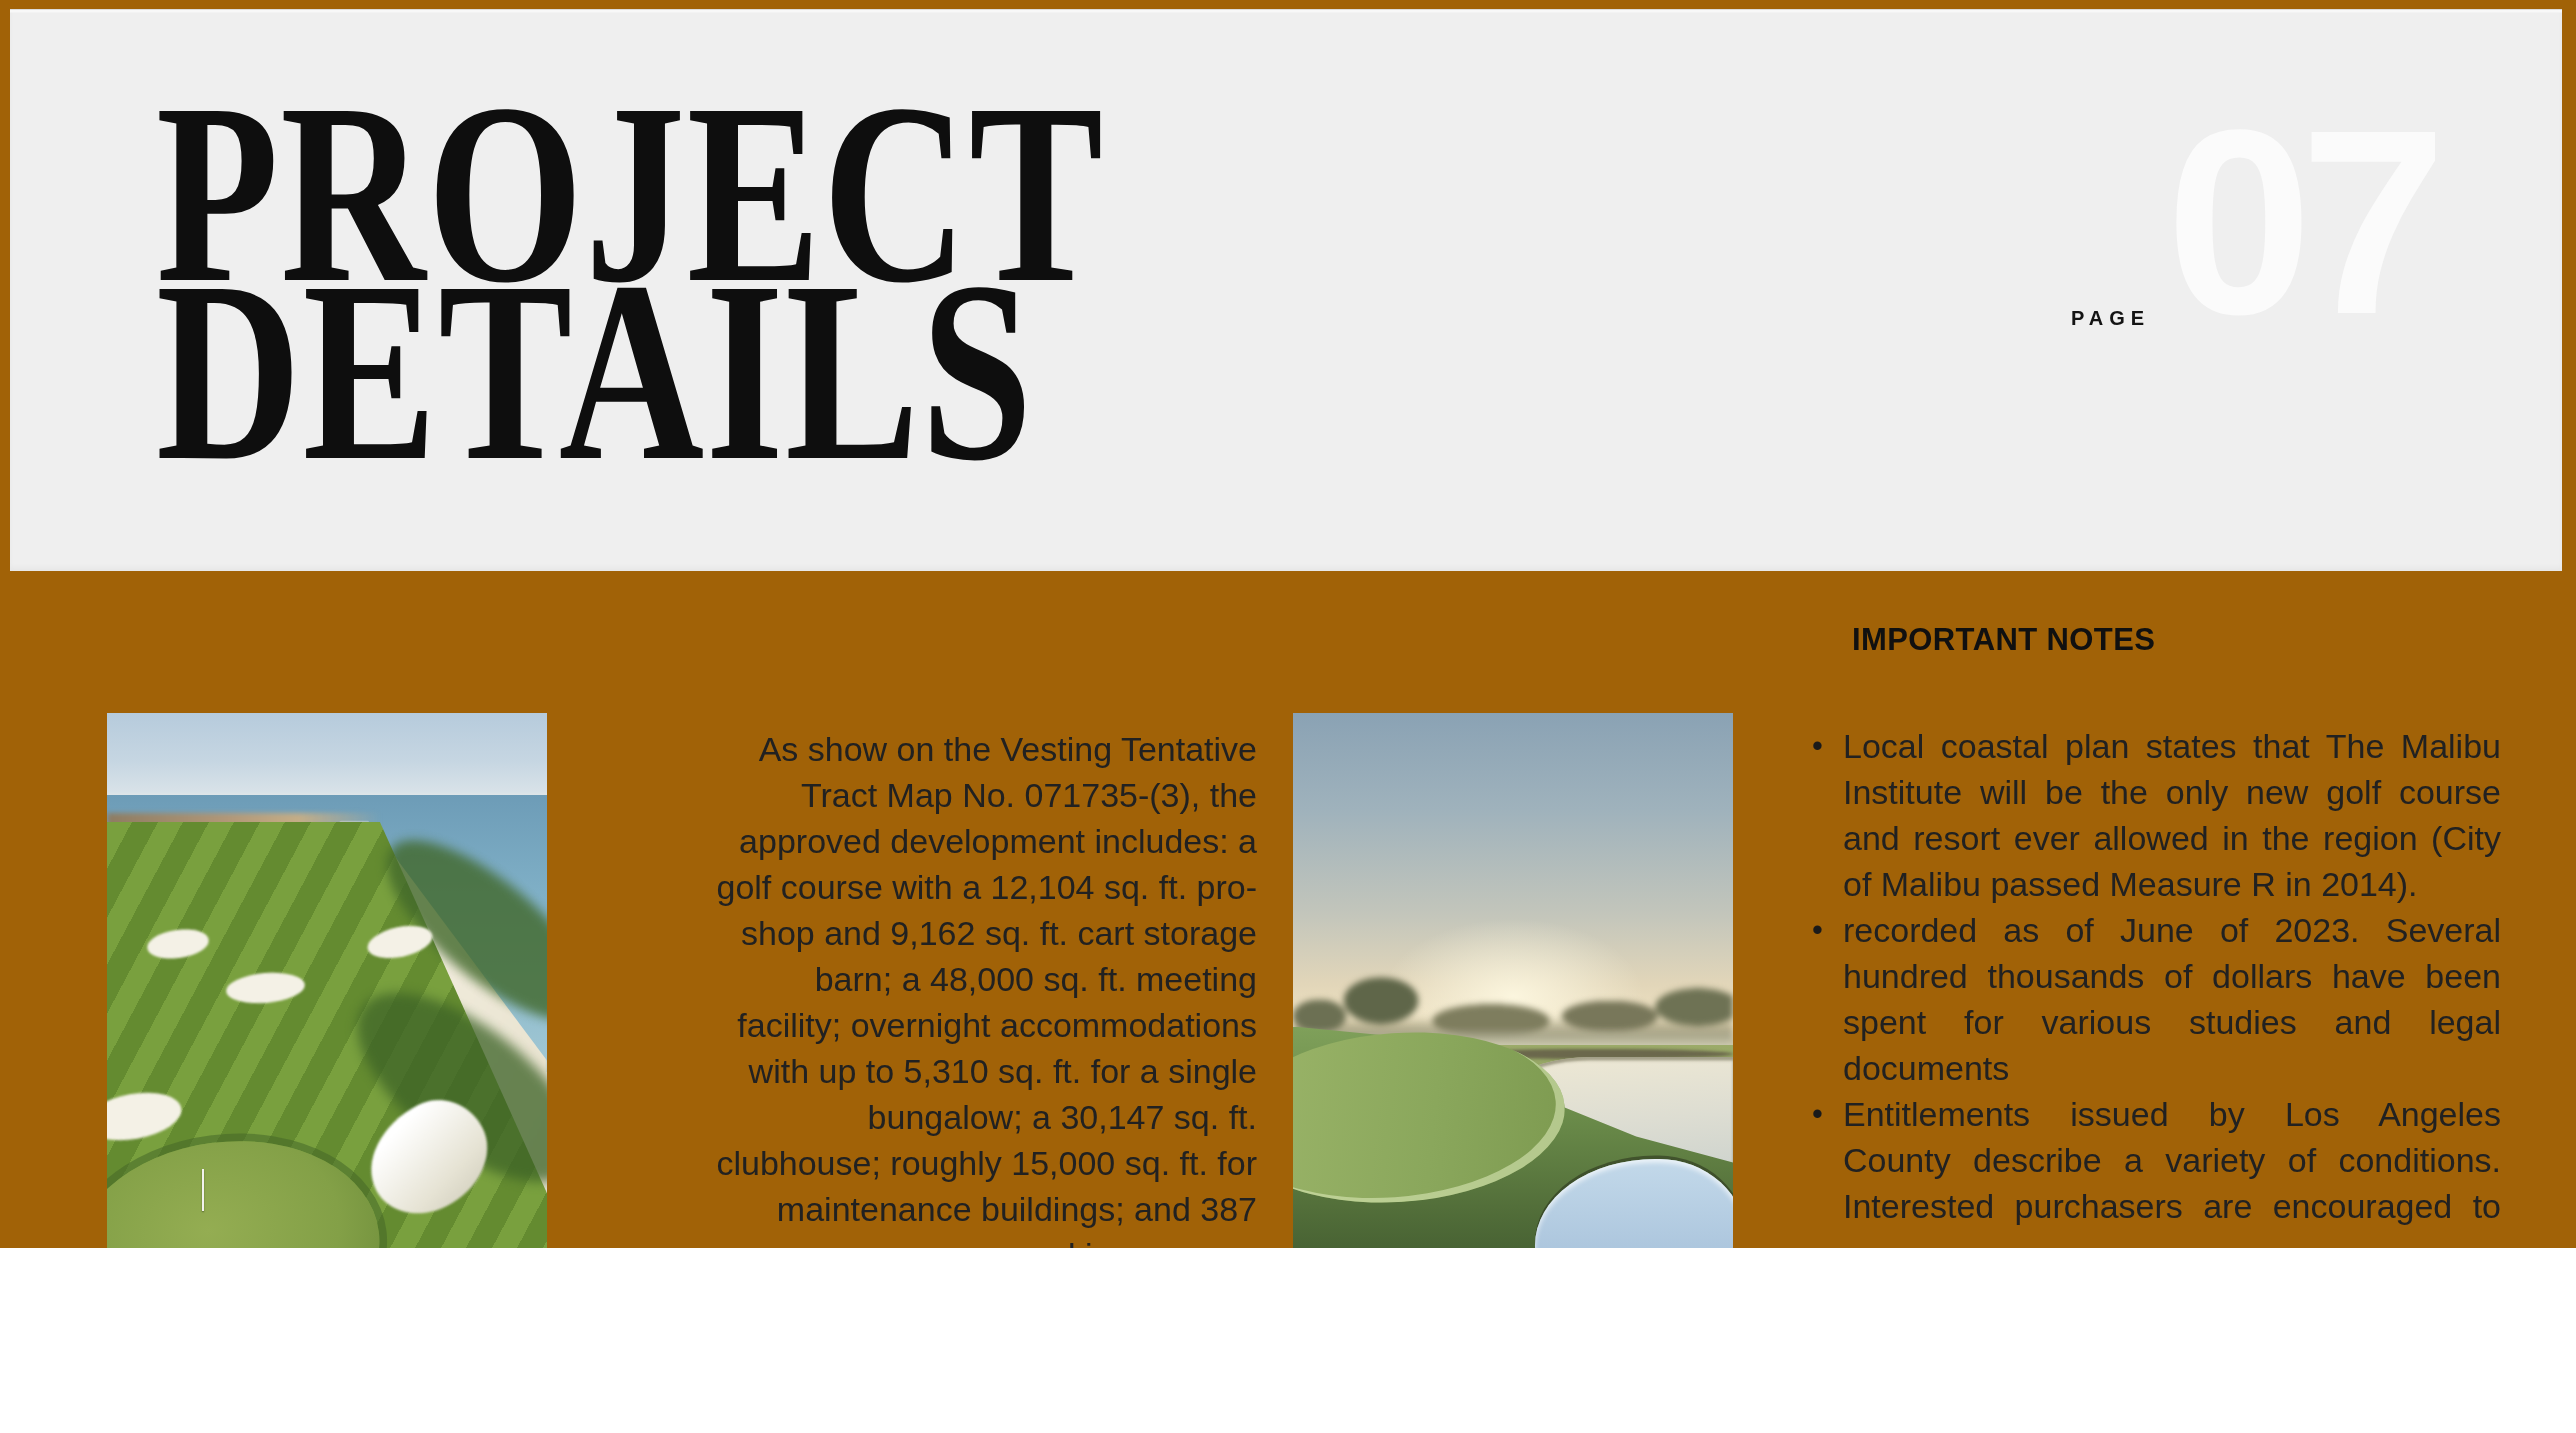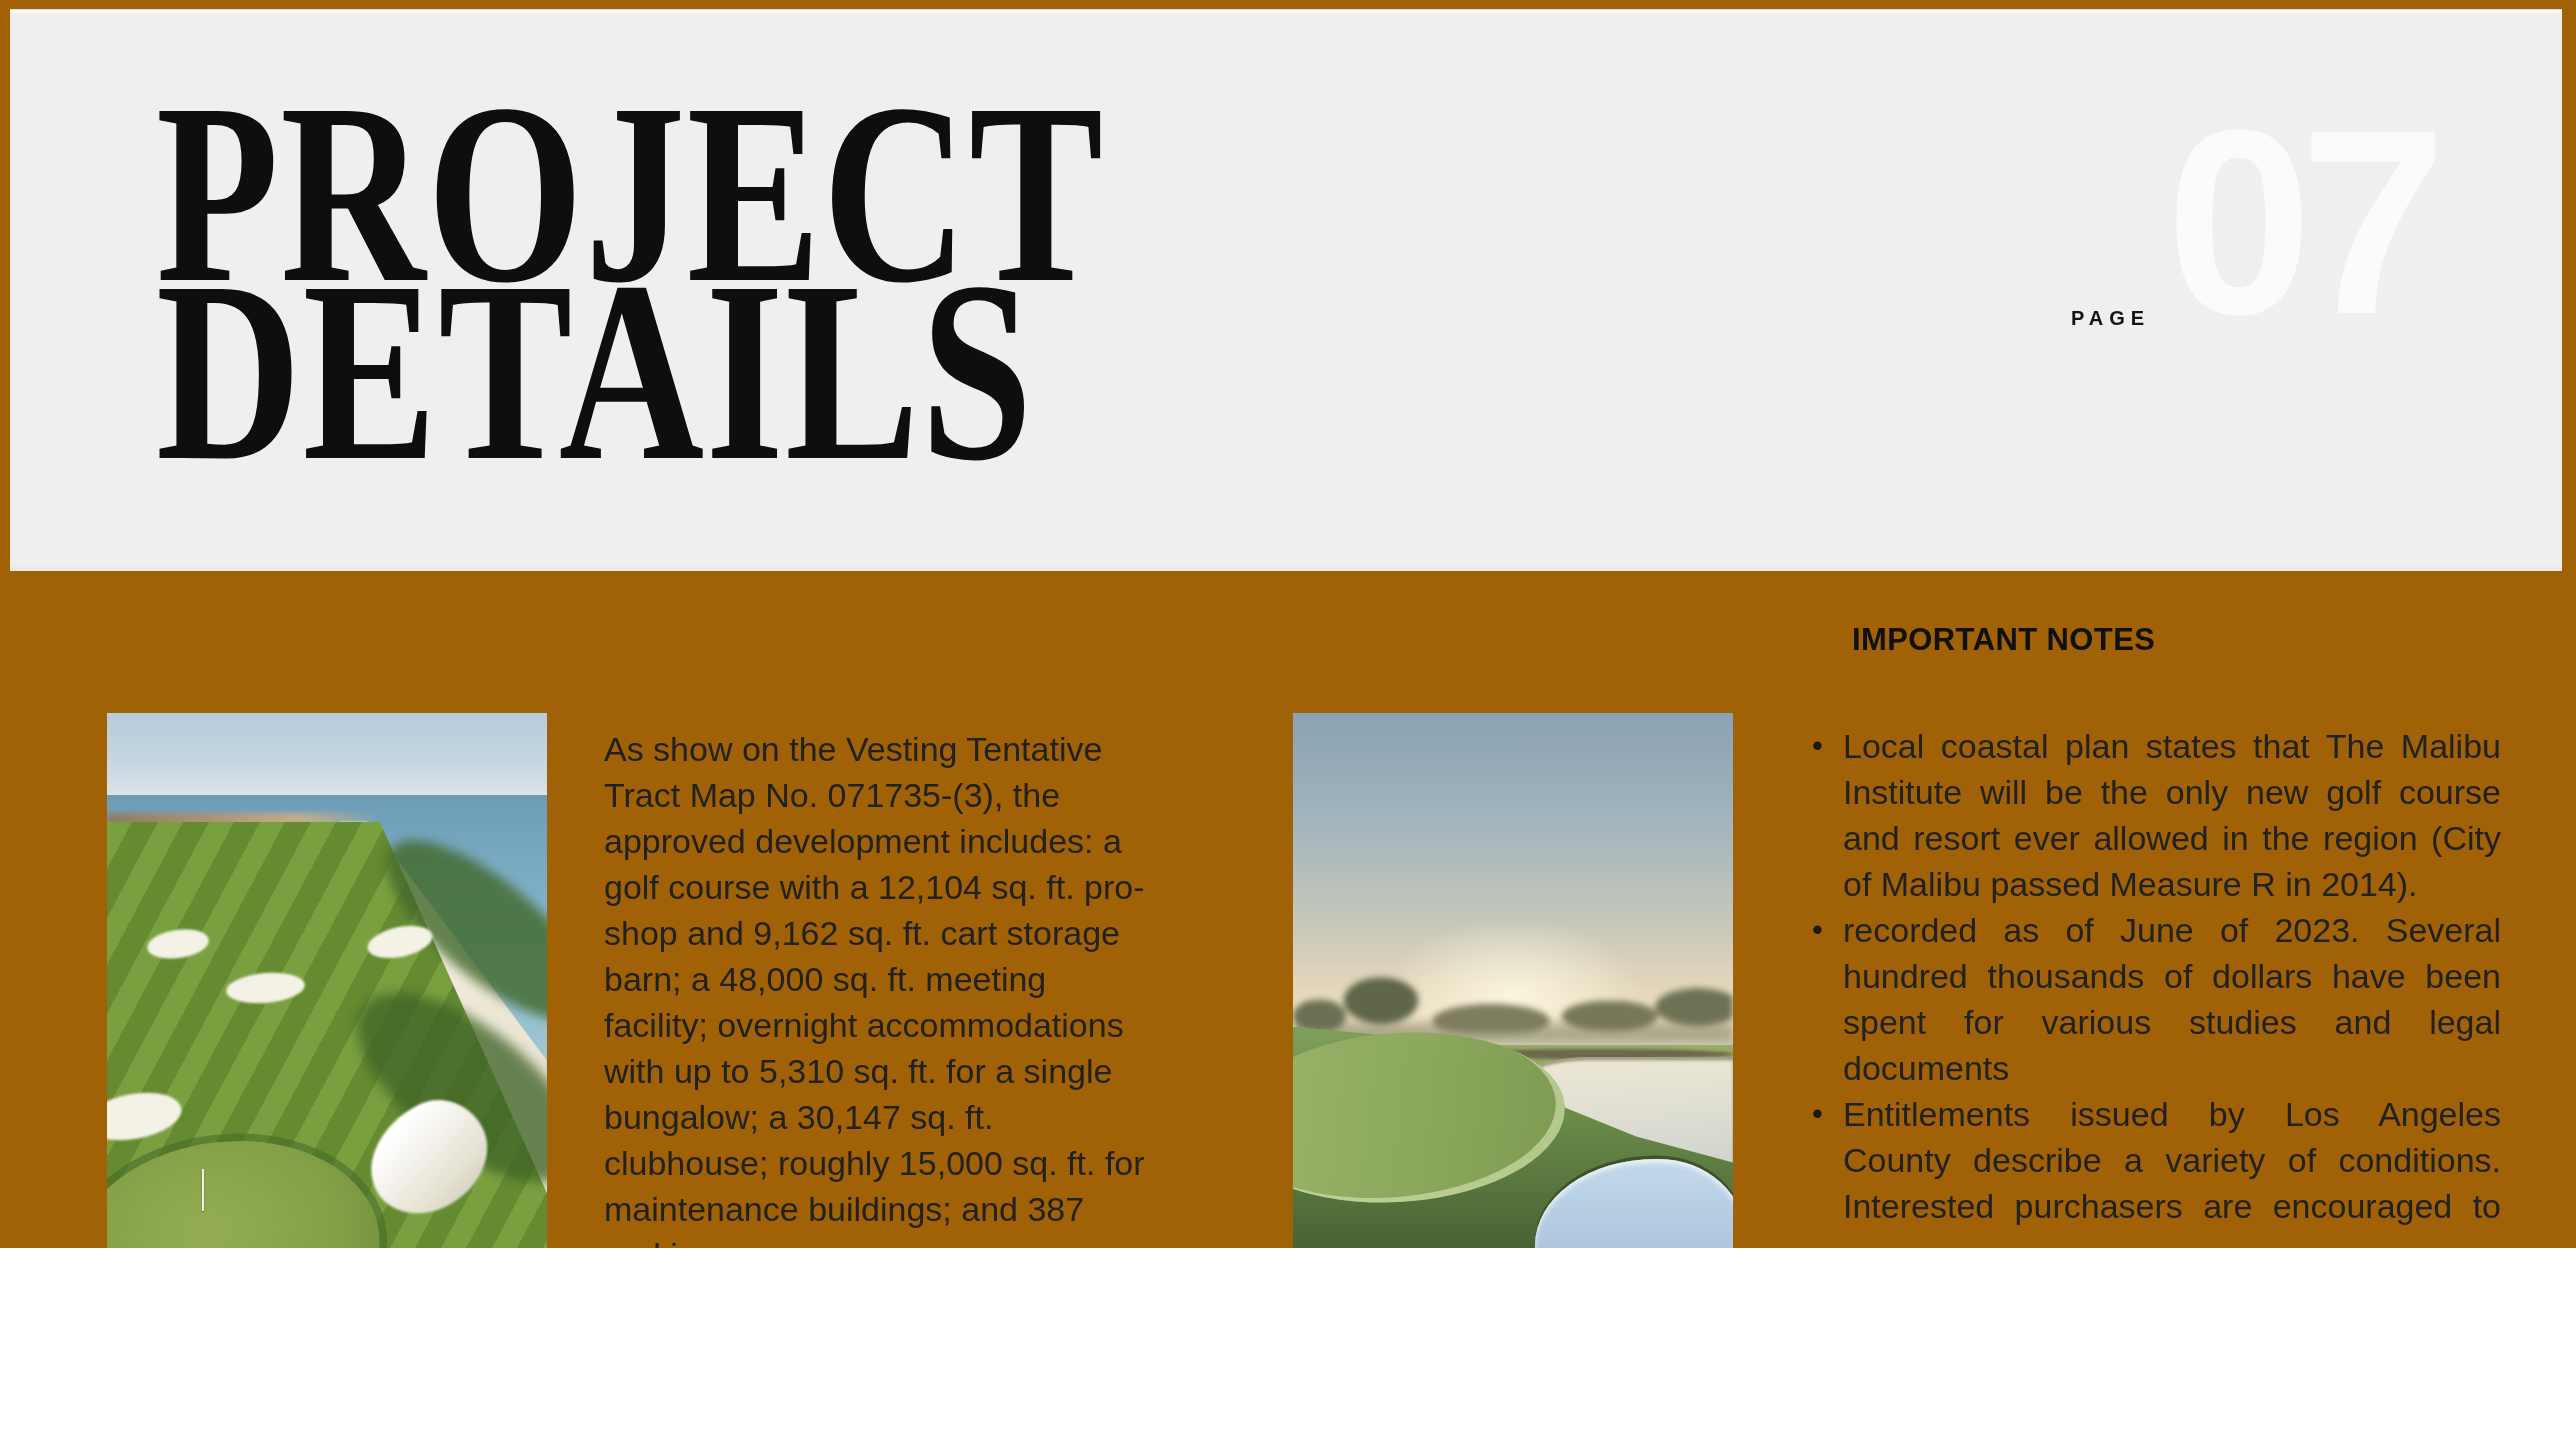--- a/index.html
+++ b/index.html
@@ -38,21 +38,21 @@
     position:absolute; left:2166px; top:91px;
     font-weight:700; font-size:263px; line-height:263px;
     letter-spacing:-12px; color:#fbfbfb; white-space:nowrap;
   }
 
   
   .body-par {
     position:absolute; left:604px; top:726px; width:653px;
     font-size:34px; line-height:46px; color:#212121;
   }
-  .body-par .pl { white-space:nowrap; }
+  .body-par .pl { white-space:nowrap;text-align:right; }
 
   .notes-heading {
     position:absolute; left:1852px; top:623px;
     font-weight:700; font-size:31px; line-height:34px;
     letter-spacing:0.4px; color:#101010; white-space:nowrap;text-align:center;
   }
   .notes-list {
     position:absolute; left:1843px; top:723px; width:658px;
     font-size:34px; line-height:46px; color:#212121;
   }

